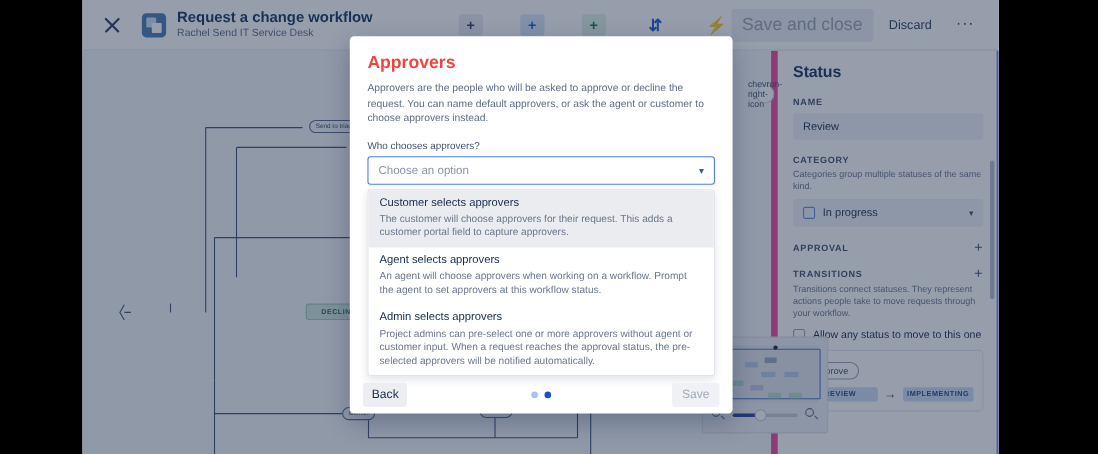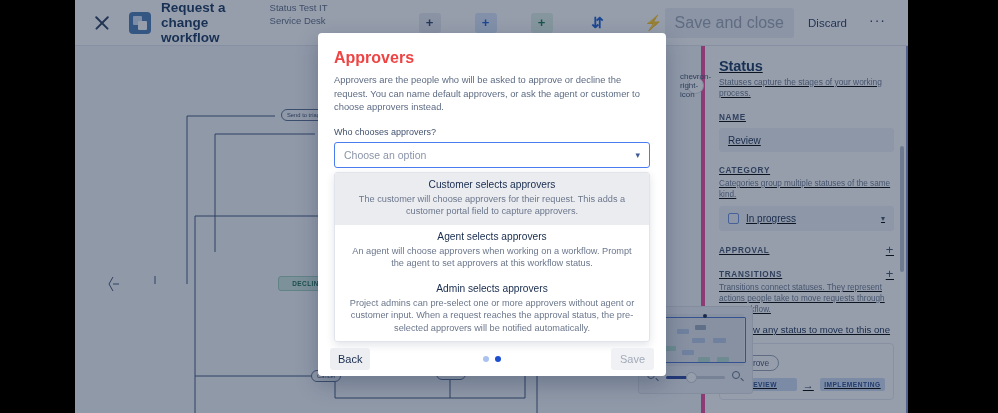--- a/index.html
+++ b/index.html
@@ -41,21 +41,21 @@
   .close-x::before { transform: rotate(45deg); }
   .close-x::after  { transform: rotate(-45deg); }
 
   .wf-logo {
     width: 22px; height: 22px; border-radius: 4px; background: #4a7ab3;
     margin: 0 10px 0 14px; position: relative; flex: 0 0 auto;
   }
   .wf-logo .sq1 { position:absolute; left:4px; top:4px; width:9px; height:9px; background:#cfe0f2; border-radius:1px; }
   .wf-logo .sq2 { position:absolute; left:9px; top:9px; width:9px; height:9px; background:#fff; border-radius:1px; }
 
-  .title-block { display:flex; flex-direction:row; justify-content:center; }
+  .title-block { display:flex; flex-direction:column; justify-content:center; }
   .wf-title { font-size: 13.5px; font-weight: 700; color: #17355d; line-height: 15px; }
   .wf-sub   { font-size: 9.5px; color: #5d6b82; line-height: 13px; margin-top:1px; }
 
   .tool-icons { display:flex; align-items:center; gap:34px; margin-left: 78px; }
   .tool-ic {
     width: 22px; height: 20px; border-radius: 3px;
     display:flex; align-items:center; justify-content:center;
     font-size: 13px; font-weight: 700; cursor:pointer;
   }
   .ti-a { background:#e9ebf0; color:#2f4368; }
@@ -113,23 +113,22 @@
   .mm-zo, .mm-zi { width:12px; height:12px; color:#5e6c84; position:relative; cursor:pointer; }
   .mag { position:absolute; left:0; top:0; width:8px; height:8px; border:1.3px solid #5e6c84; border-radius:50%; }
   .mag::after { content:""; position:absolute; left:7px; top:7px; width:4px; height:1.3px; background:#5e6c84; transform:rotate(45deg); }
   .mm-track { flex:1; height:3px; background:#c6cbd6; margin:0 7px; border-radius:2px; position:relative; cursor:pointer; }
   .mm-fill { position:absolute; left:0; top:0; height:3px; width:38%; background:#29459b; border-radius:2px; }
   .mm-knob { position:absolute; left:34%; top:-4px; width:11px; height:11px; border-radius:50%; background:#fff; border:1px solid #c6cbd6; }
 
   
   .rpanel {
     position:absolute; left:626px; top:46px; width:207px; height:367px;
-    background:#fff; border-left:4px solid #ec4899; padding:12px 14px 0 14px;
+    background:#fff; border-left:6px solid #ec4899; padding:12px 14px 0 14px;
     overflow:hidden;
-    text-decoration:underline;
   }
   .collapse-btn {
     position:absolute; left:612px; top:77px; width:17px; height:17px; border-radius:50%;
     background:#fff; border:1px solid #d4d8e0; z-index:7;
     display:flex; align-items:center; justify-content:center;
     font-size:8px; color:#42526e; cursor:pointer;
   }
   .p-title { font-size:14.5px; font-weight:600; color:#17355d; letter-spacing:-.1px; }
   .p-sub { font-size:8.4px; color:#6b778c; margin-top:3px; line-height:11px; }
   .p-label {
@@ -183,21 +182,21 @@
   .m-select {
     margin-top:5px; height:26px; border:1.6px solid #4c7df0; border-radius:3px;
     display:flex; align-items:center; padding:0 9px; font-size:10.5px; color:#8b95a8; cursor:pointer;
   }
   .m-select .chev2 { margin-left:auto; font-size:9px; color:#3f5a96; }
 
   .m-list {
     margin-top:4px; border:1px solid #e1e4ea; border-radius:3px; overflow:hidden;
     box-shadow:0 3px 8px rgba(9,30,66,.12);
   }
-  .opt { padding:6px 10px 7px 10px; cursor:pointer;text-align:center; }
+  .opt { padding:6px 10px 7px 10px; cursor:pointer; }
   .opt.sel { background:#ebecf0; }
   .opt-t { font-size:10.2px; color:#172b4d; font-weight:400; }
   .opt-d { font-size:9.2px; color:#6b778c; line-height:12.5px; margin-top:3px; }
 
   .m-footer {
     display:flex; align-items:center; height:34px; margin:0 -16px; padding:0 12px;
     position:relative;
   }
   .m-back {
     font-size:11px; color:#172b4d; background:#eceef2; border-radius:3px; padding:5px 8px; cursor:pointer;
@@ -218,21 +217,21 @@
   <div id="app">
 
     <div class="topbar">
       <div class="close-x"></div>
       <div class="wf-logo">
         <div class="sq1"></div>
           <div class="sq2"></div>
       </div>
       <div class="title-block">
         <div class="wf-title">Request a change workflow</div>
-        <div class="wf-sub">Status Test IT Service Desk</div>
+        <div class="wf-sub">Rachel Send IT Service Desk</div>
       </div>
 
       <div class="tool-icons">
         <div class="tool-ic ti-a">+</div>
         <div class="tool-ic ti-b">+</div>
         <div class="tool-ic ti-c">+</div>
         <div class="tool-ic ti-d">⇵</div>
         <div class="tool-ic ti-e">⚡</div>
       </div>
 
@@ -334,21 +333,20 @@
         </div>
         <div class="mm-zi">
             <span class="mag"></span>
           </div>
       </div>
     </div>
 
     <div class="collapse-btn">chevron-right-icon</div>
     <div class="rpanel">
       <div class="p-title">Status</div>
-      <div class="p-sub">Statuses capture the stages of your working process.</div>
 
       <div class="p-label">NAME</div>
       <div class="p-input">Review</div>
 
       <div class="p-label">CATEGORY</div>
       <div class="p-desc">Categories group multiple statuses of the same kind.</div>
       <div class="p-select">
         <span class="cbx"></span>
         <span>In progress</span>
         <span class="chev">▾</span>

